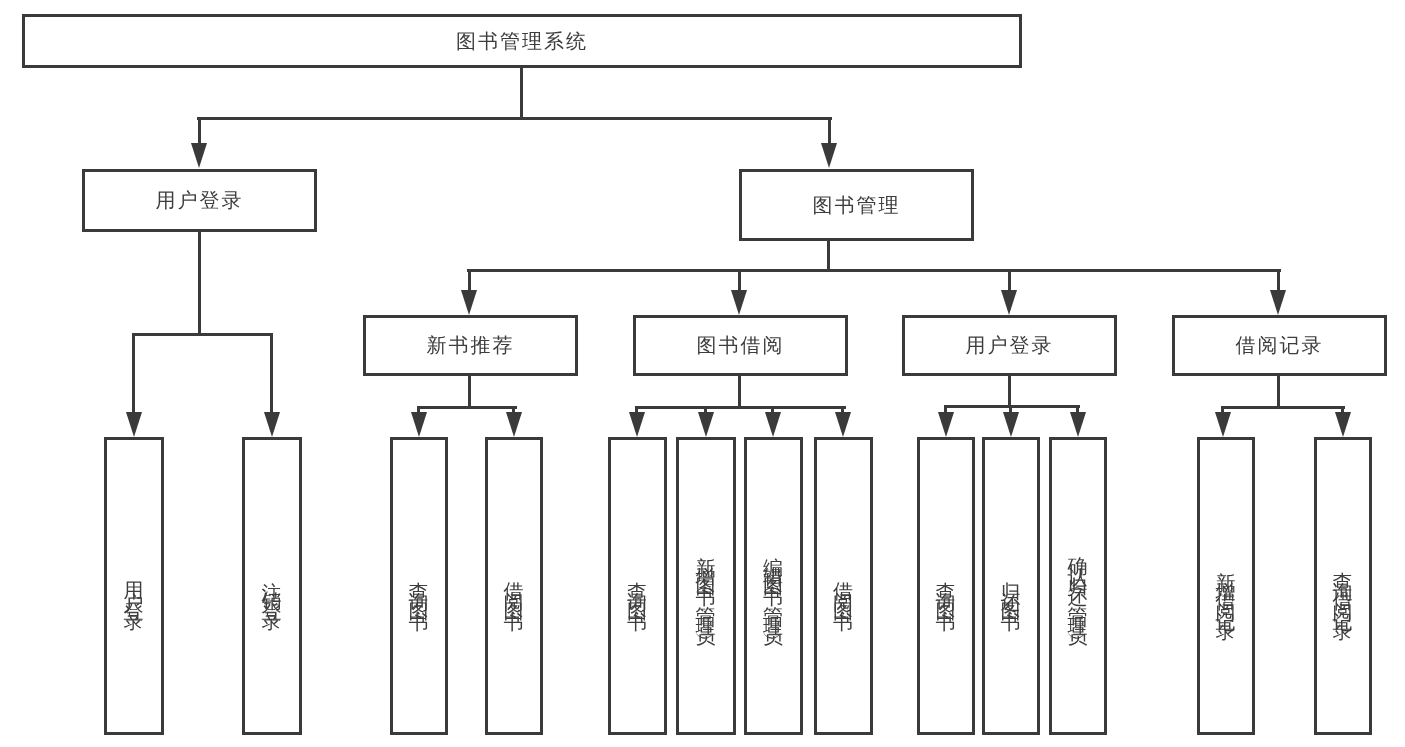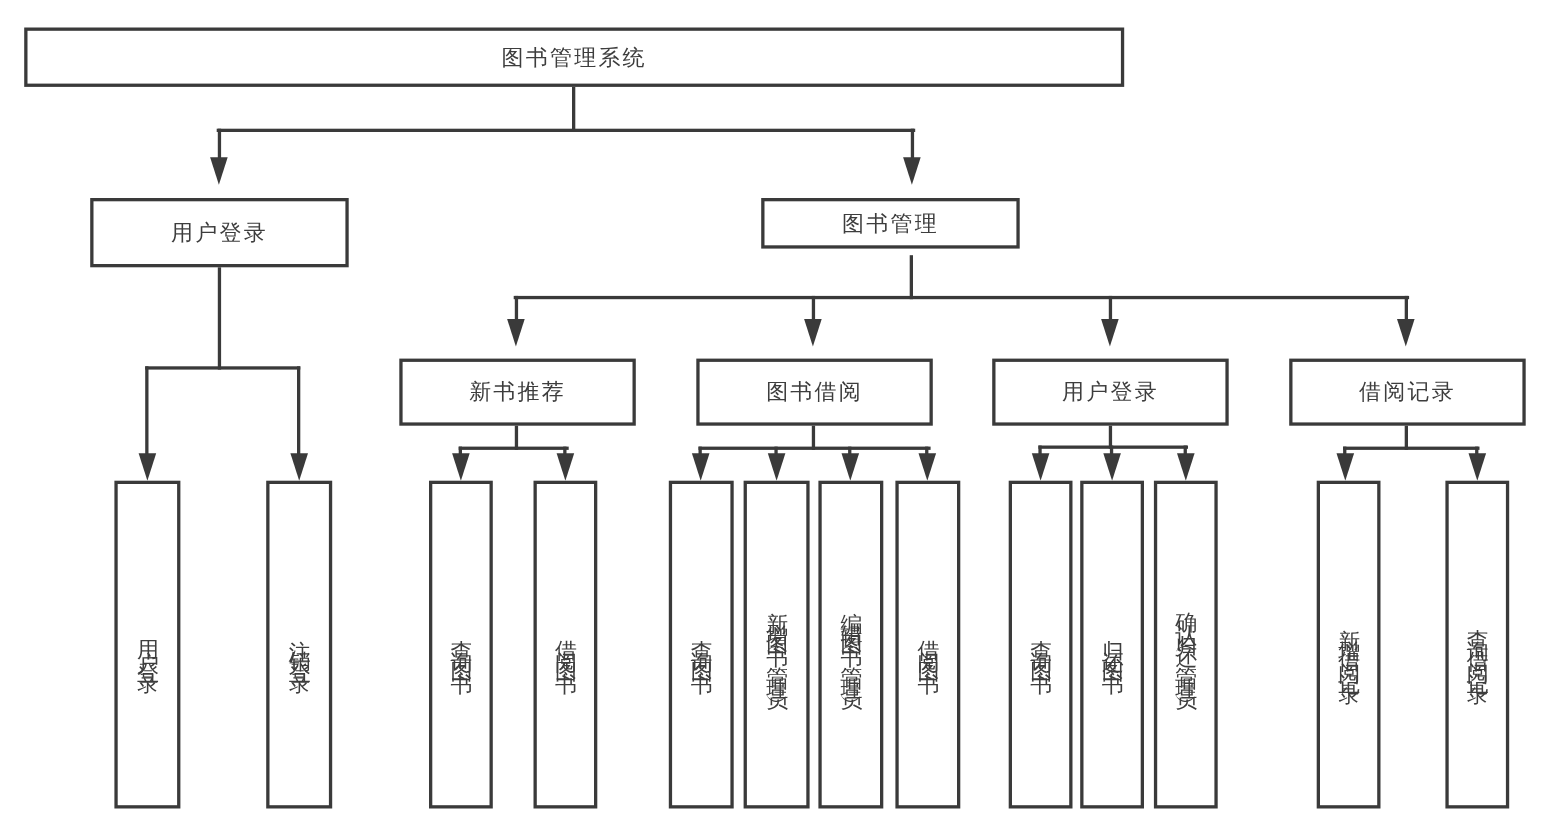--- a/index.html
+++ b/index.html
@@ -1,20 +1,20 @@
 <!DOCTYPE html>
 <html><head>
 <meta charset="utf-8">
 <style>
   html,body{margin:0;padding:0;background:#ffffff;}
   body{font-family:"Liberation Sans","DejaVu Sans",sans-serif;}
   .canvas{position:relative;width:1405px;height:747px;background:#ffffff;overflow:hidden;}
   .box{position:absolute;box-sizing:border-box;border:3px solid #3a3a3a;background:#ffffff;
        display:flex;align-items:center;justify-content:center;color:#3d3d3d;}
-  .hbox{font-size:20px;letter-spacing:2px;margin-top:11px;}
+  .hbox{font-size:20px;letter-spacing:2px;}
   .leaf .vtext{writing-mode:vertical-rl;text-orientation:upright;font-size:20px;
        letter-spacing:10px;line-height:1.0;color:#3d3d3d;}
   .vl{position:absolute;width:3px;background:#3a3a3a;}
   .hl{position:absolute;height:3px;background:#3a3a3a;}
   .ah{position:absolute;width:0;height:0;border-left:8px solid transparent;
       border-right:8px solid transparent;border-top:25px solid #3a3a3a;}
   .watermark{position:absolute;top:716px;left:1181px;font-size:17px;color:#b0b0b0;
       letter-spacing:1px;white-space:nowrap;z-index:5;}
 </style>
 </head>
@@ -81,21 +81,21 @@
   <div class="vl" style="left:1341px;top:406px;height:9px;"></div>
   <div class="ah" style="left:1335px;top:412px;"></div>
 
   <div class="box hbox" style="left:22px;top:14px;width:1000px;height:54px;">
     <span>图书管理系统</span>
   </div>
 
   <div class="box hbox" style="left:82px;top:169px;width:235px;height:63px;">
     <span>用户登录</span>
   </div>
-  <div class="box hbox" style="left:692px;top:169px;width:235px;height:46px;">
+  <div class="box hbox" style="left:739px;top:169px;width:235px;height:72px;">
     <span>图书管理</span>
   </div>
 
   <div class="box hbox" style="left:633px;top:315px;width:215px;height:61px;">
     <span>图书借阅</span>
   </div>
   <div class="box hbox" style="left:363px;top:315px;width:215px;height:61px;">
     <span>新书推荐</span>
   </div>
   <div class="box hbox" style="left:902px;top:315px;width:215px;height:61px;">

